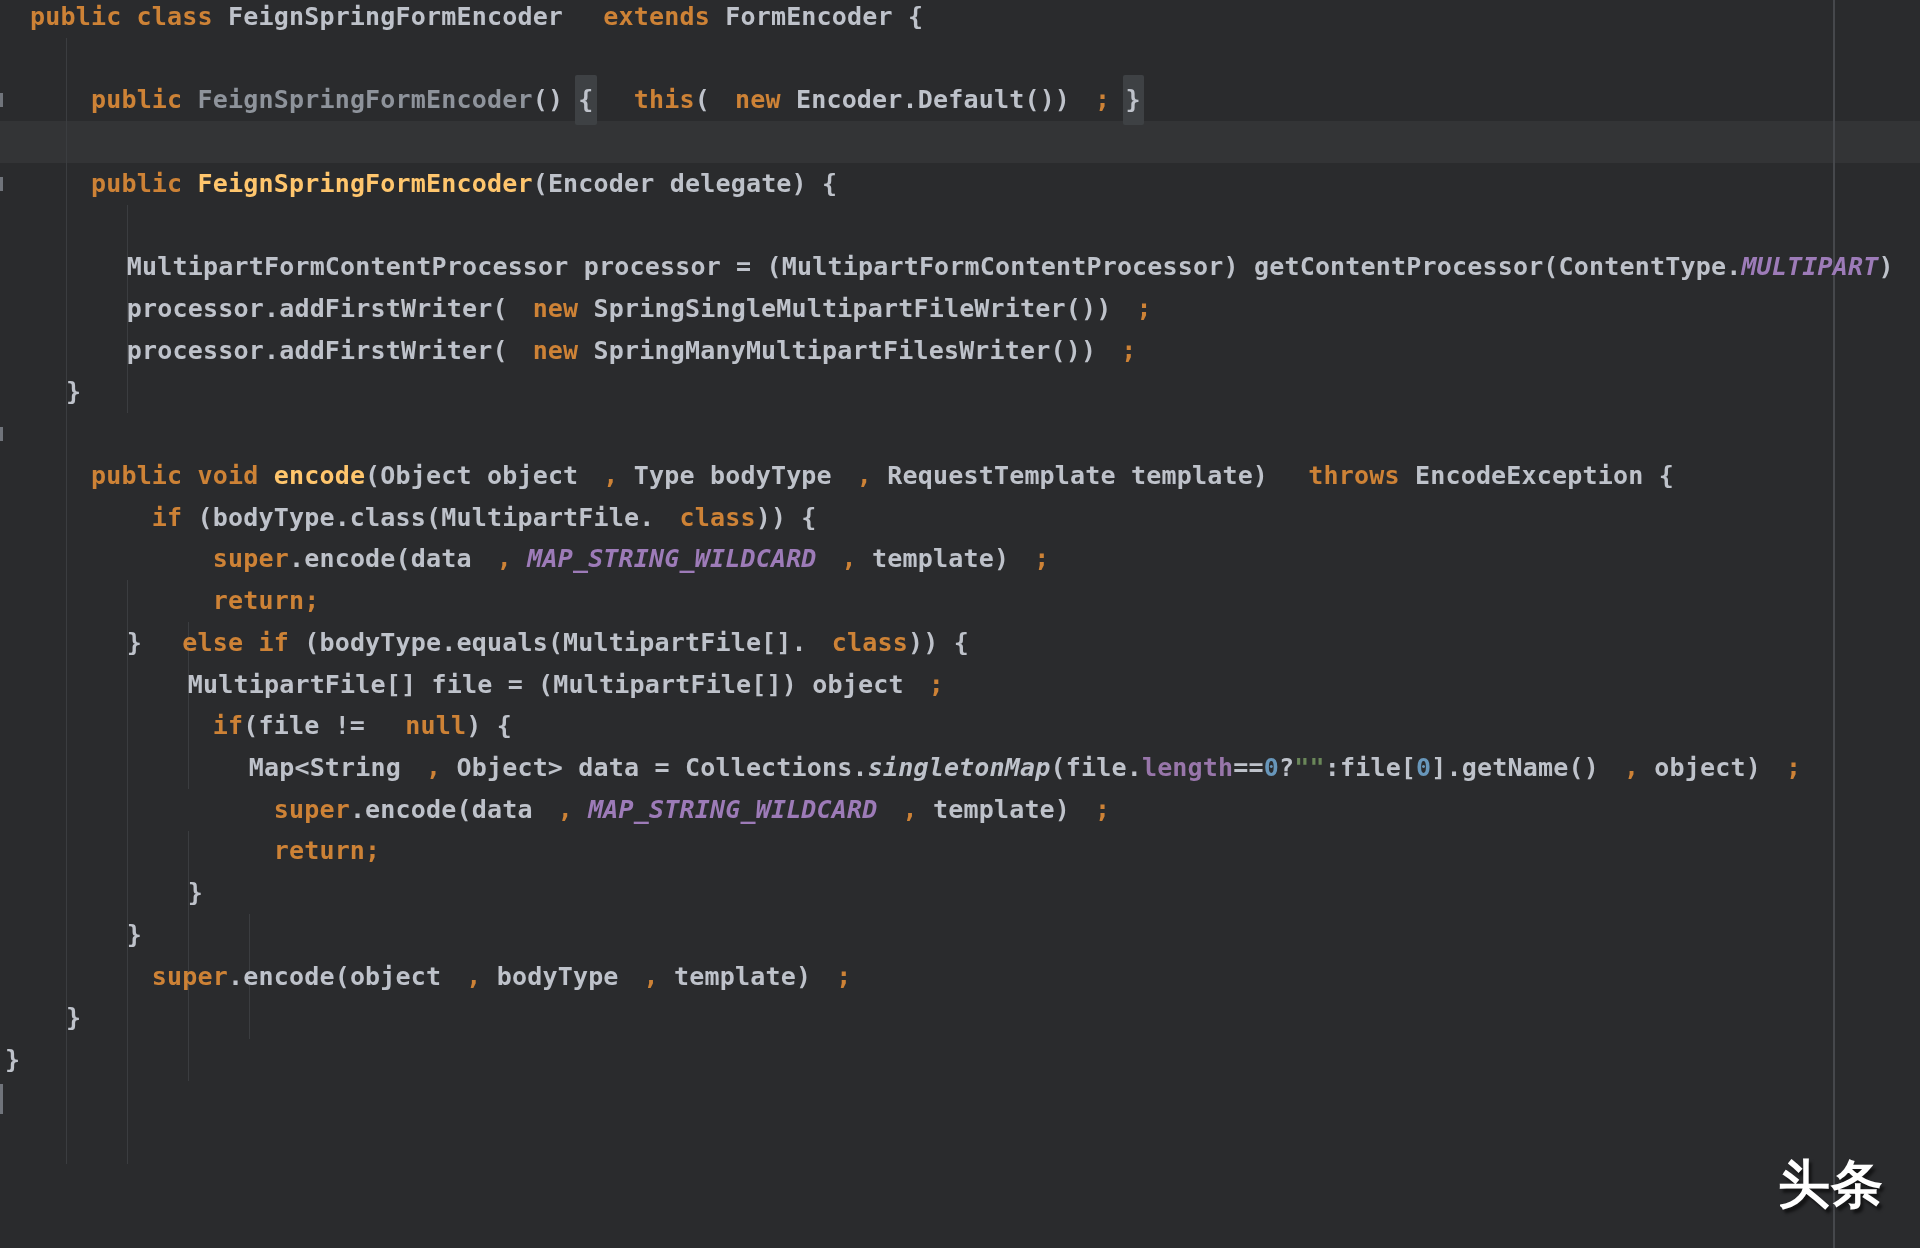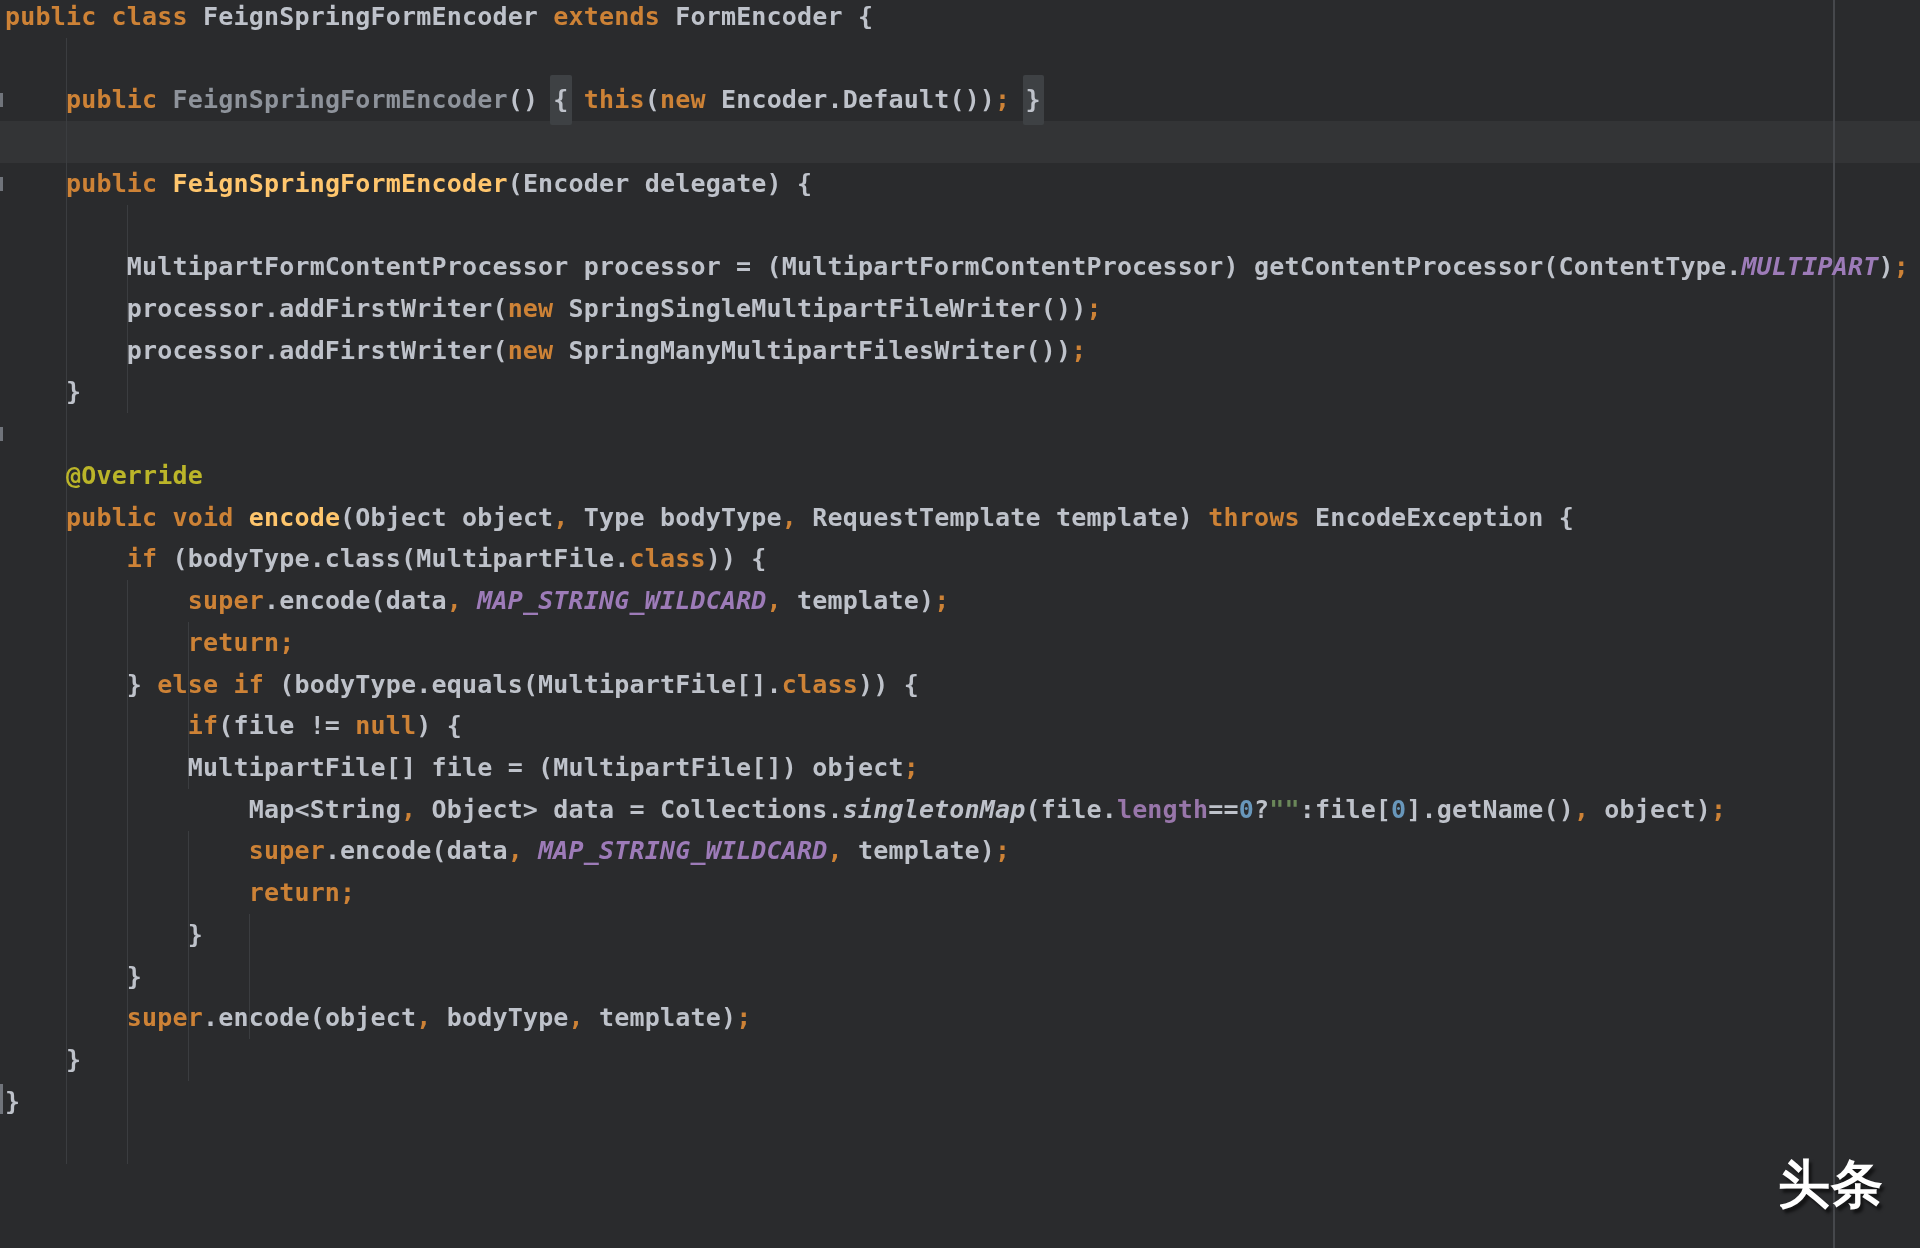--- a/index.html
+++ b/index.html
@@ -7,21 +7,21 @@
   .screen{position:relative;width:1920px;height:1248px;background:var(--bg,#2a2b2d);overflow:hidden;}
   .band{position:absolute;left:0;top:121px;width:1920px;height:42px;background:var(--current-line,#333436);z-index:1;}
   .vguide{position:absolute;width:1px;background:var(--indent-guide,#3b3d40);z-index:2;}
   .mguide{position:absolute;width:2px;top:0;height:1248px;background:var(--margin-guide,#46484c);z-index:2;}
   .gmark{position:absolute;left:0;width:3px;height:14px;background:var(--gutter-mark,#70747b);z-index:2;}
   .code{position:absolute;left:0;top:-4px;width:1920px;z-index:3;
         font-family:"DejaVu Sans Mono","Liberation Mono",monospace;
         font-size:25px;font-weight:700;letter-spacing:0.18px;color:var(--fg,#bec2ca);}
   .line{height:41.733px;line-height:41.733px;white-space:pre;padding-left:5px;}
   .tok-fg{color:var(--fg,#bec2ca);}
-  .tok-kw{color:var(--kw,#cd8236);}
+  .tok-kw{color:var(--kw,#cd8236);margin-left:25px;}
   .tok-decl{color:var(--decl,#ffc66d);}
   .tok-un{color:var(--unused,#8e939b);}
   .tok-ann{color:var(--ann,#bbb529);}
   .tok-con{color:var(--con,#9d7bb8);font-style:italic;}
   .tok-fld{color:var(--fld,#9876aa);}
   .tok-num{color:var(--num,#6897bb);}
   .tok-str{color:var(--str,#6a8759);}
   .tok-sm{color:var(--fg,#bec2ca);font-style:italic;}
   .tok-bh{color:var(--fg,#bec2ca);background:var(--brace-box,#3e4144);
           display:inline-block;padding:4px 3px;margin:-4px -3px;border-radius:2px;}
@@ -55,28 +55,27 @@
       <div class="line"></div>
       <div class="line"><span class="tok-fg">    </span><span class="tok-kw">public </span><span class="tok-un">FeignSpringFormEncoder</span><span class="tok-fg">() </span><span class="tok-bh">{</span><span class="tok-fg"> </span><span class="tok-kw">this</span><span class="tok-fg">(</span><span class="tok-kw">new</span><span class="tok-fg"> Encoder.Default())</span><span class="tok-kw">;</span><span class="tok-fg"> </span><span class="tok-bh">}</span></div>
       <div class="line"></div>
       <div class="line"><span class="tok-fg">    </span><span class="tok-kw">public </span><span class="tok-decl">FeignSpringFormEncoder</span><span class="tok-fg">(Encoder delegate) {</span></div>
       <div class="line"></div>
       <div class="line"><span class="tok-fg">        MultipartFormContentProcessor processor = (MultipartFormContentProcessor) getContentProcessor(ContentType.</span><span class="tok-con">MULTIPART</span><span class="tok-fg">)</span><span class="tok-kw">;</span></div>
       <div class="line"><span class="tok-fg">        processor.addFirstWriter(</span><span class="tok-kw">new</span><span class="tok-fg"> SpringSingleMultipartFileWriter())</span><span class="tok-kw">;</span></div>
       <div class="line"><span class="tok-fg">        processor.addFirstWriter(</span><span class="tok-kw">new</span><span class="tok-fg"> SpringManyMultipartFilesWriter())</span><span class="tok-kw">;</span></div>
       <div class="line"><span class="tok-fg">    }</span></div>
       <div class="line"></div>
-      <div class="line"><span class="tok-fg">    </span><span class="tok-ann">@Override</span></div>
       <div class="line"><span class="tok-fg">    </span><span class="tok-kw">public void </span><span class="tok-decl">encode</span><span class="tok-fg">(Object object</span><span class="tok-kw">,</span><span class="tok-fg"> Type bodyType</span><span class="tok-kw">,</span><span class="tok-fg"> RequestTemplate template) </span><span class="tok-kw">throws</span><span class="tok-fg"> EncodeException {</span></div>
       <div class="line"><span class="tok-fg">        </span><span class="tok-kw">if</span><span class="tok-fg"> (bodyType.class(MultipartFile.</span><span class="tok-kw">class</span><span class="tok-fg">)) {</span></div>
       <div class="line"><span class="tok-fg">            </span><span class="tok-kw">super</span><span class="tok-fg">.encode(data</span><span class="tok-kw">,</span><span class="tok-fg"> </span><span class="tok-con">MAP_STRING_WILDCARD</span><span class="tok-kw">,</span><span class="tok-fg"> template)</span><span class="tok-kw">;</span></div>
       <div class="line"><span class="tok-fg">            </span><span class="tok-kw">return;</span></div>
       <div class="line"><span class="tok-fg">        } </span><span class="tok-kw">else if</span><span class="tok-fg"> (bodyType.equals(MultipartFile[].</span><span class="tok-kw">class</span><span class="tok-fg">)) {</span></div>
+      <div class="line"><span class="tok-fg">            MultipartFile[] file = (MultipartFile[]) object</span><span class="tok-kw">;</span></div>
       <div class="line"><span class="tok-fg">            </span><span class="tok-kw">if</span><span class="tok-fg">(file != </span><span class="tok-kw">null</span><span class="tok-fg">) {</span></div>
-      <div class="line"><span class="tok-fg">            MultipartFile[] file = (MultipartFile[]) object</span><span class="tok-kw">;</span></div>
       <div class="line"><span class="tok-fg">                Map&lt;String</span><span class="tok-kw">,</span><span class="tok-fg"> Object&gt; data = Collections.</span><span class="tok-sm">singletonMap</span><span class="tok-fg">(file.</span><span class="tok-fld">length</span><span class="tok-fg">==</span><span class="tok-num">0</span><span class="tok-fg">?</span><span class="tok-str">""</span><span class="tok-fg">:file[</span><span class="tok-num">0</span><span class="tok-fg">].getName()</span><span class="tok-kw">,</span><span class="tok-fg"> object)</span><span class="tok-kw">;</span></div>
       <div class="line"><span class="tok-fg">                </span><span class="tok-kw">super</span><span class="tok-fg">.encode(data</span><span class="tok-kw">,</span><span class="tok-fg"> </span><span class="tok-con">MAP_STRING_WILDCARD</span><span class="tok-kw">,</span><span class="tok-fg"> template)</span><span class="tok-kw">;</span></div>
       <div class="line"><span class="tok-fg">                </span><span class="tok-kw">return;</span></div>
       <div class="line"><span class="tok-fg">            }</span></div>
       <div class="line"><span class="tok-fg">        }</span></div>
       <div class="line"><span class="tok-fg">        </span><span class="tok-kw">super</span><span class="tok-fg">.encode(object</span><span class="tok-kw">,</span><span class="tok-fg"> bodyType</span><span class="tok-kw">,</span><span class="tok-fg"> template)</span><span class="tok-kw">;</span></div>
       <div class="line"><span class="tok-fg">    }</span></div>
       <div class="line"><span class="tok-fg">}</span></div>
     </div>
 

